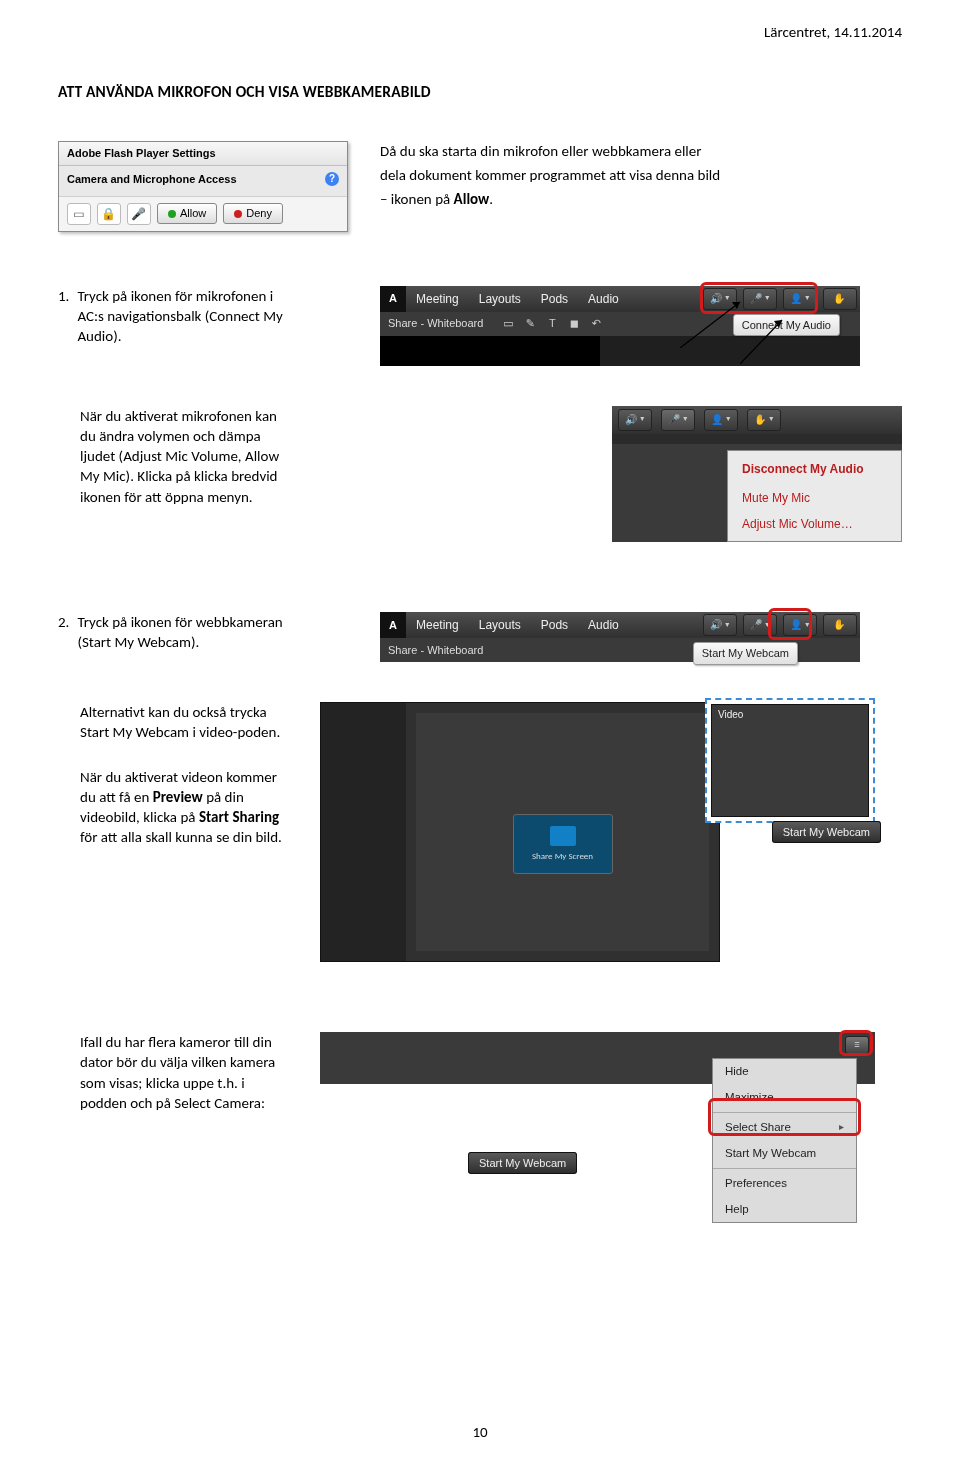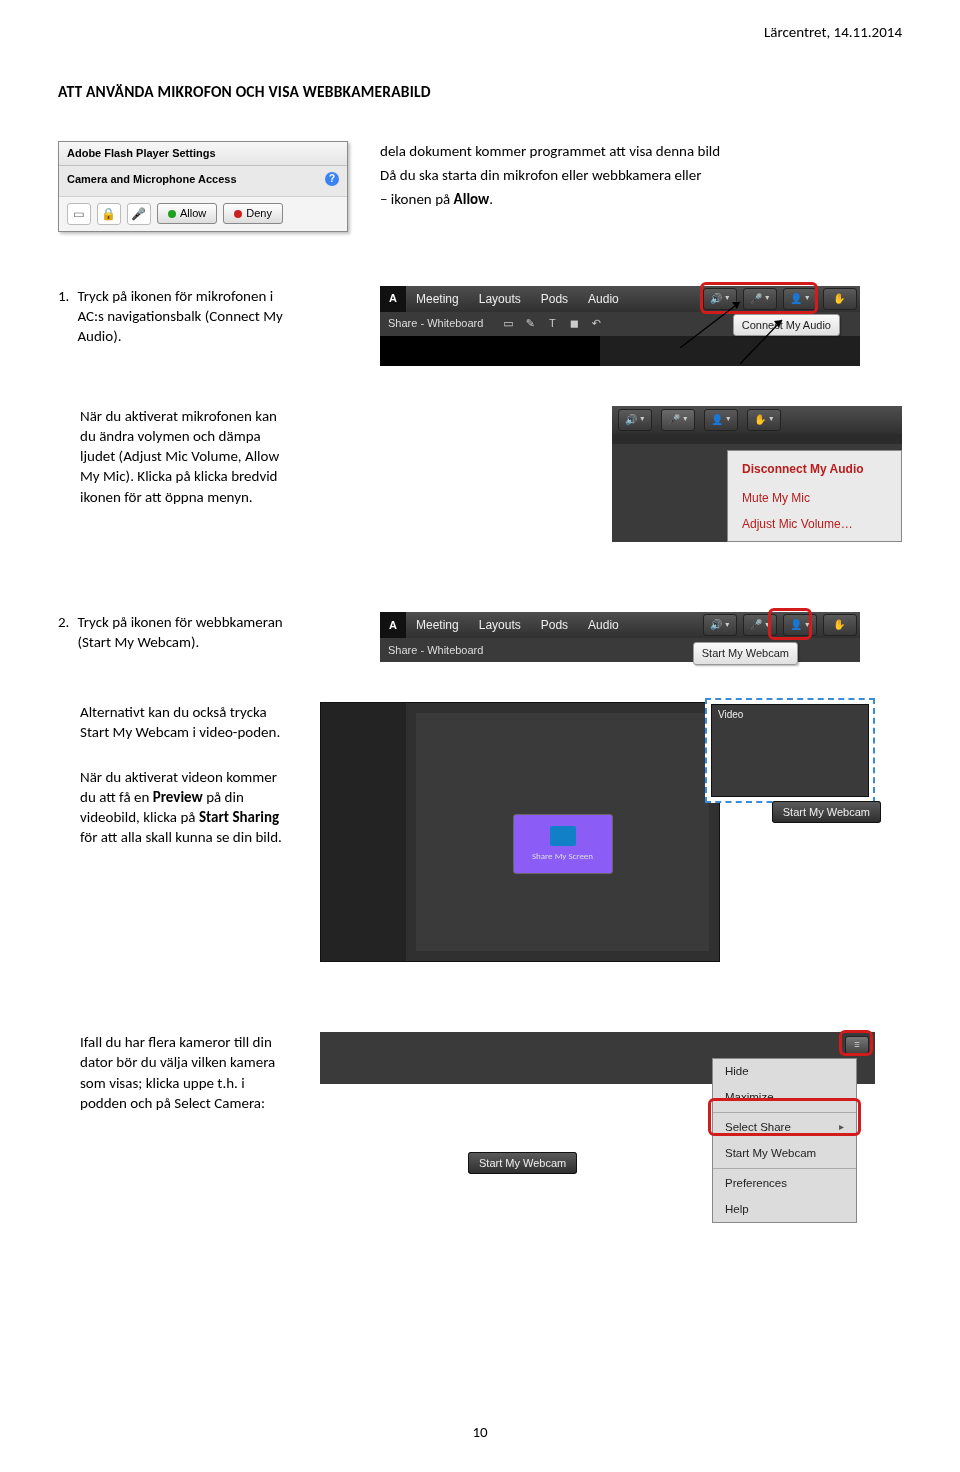--- a/index.html
+++ b/index.html
@@ -72,25 +72,25 @@
   .ac-wrap2 { width:480px;}
   .ac-tooltip2 { top:30px; right:62px;}
 
   
   .video-pod-wrap { position:relative; width:555px;}
   .pod-big { width:400px; height:260px; background:#2c2c2c; border:1px solid #111;}
   .pod-big-inner { display:flex; height:100%;}
   .pod-side { width:85px; background:#232323;}
   .pod-main { flex:1; position:relative; background:#303030;}
   .pod-main-sub { position:absolute; left:10px; right:10px; top:10px; bottom:10px; background:#3a3a3a;}
-  .sharebox { position:absolute; left:50%; top:55%; transform:translate(-50%,-50%); width:100px; height:60px; background:#8b5cf6; border:1px solid #666; border-radius:3px; display:flex; flex-direction:column; align-items:center; justify-content:center; color:#ddd; font-size:9px; gap:4px;}
+  .sharebox { position:absolute; left:50%; top:55%; transform:translate(-50%,-50%); width:100px; height:60px; background:#0c4a6e; border:1px solid #666; border-radius:3px; display:flex; flex-direction:column; align-items:center; justify-content:center; color:#ddd; font-size:9px; gap:4px;}
   .sharebox-icon { width:26px; height:20px; background:#1180c7; border-radius:2px;}
   .pod-inset { position:absolute; right:0; top:-4px; width:170px; }
   .pod-frame { border:2px dashed #3b8bd6; padding:4px; background:#fff;}
-  .pod-inset-body { height:93px; background:#3a3a3a; position:relative; border:1px solid #111;}
+  .pod-inset-body { height:113px; background:#3a3a3a; position:relative; border:1px solid #111;}
   .pod-inset-title { position:absolute; top:3px; left:6px; color:#eee; font-family:Arial; font-size:10px;}
   .btn-dark { background:linear-gradient(#5a5a5a,#2e2e2e); color:#eee; border:1px solid #111; border-radius:3px; font-family:Arial; font-size:11px; padding:4px 10px; white-space:nowrap;}
   .pod-inset-btn { position:absolute; bottom:-18px; right:-6px;}
 
   
   .camsel-wrap { width:555px; position:relative; height:170px;}
   .camsel-top { position:absolute; left:0; top:0; width:555px; height:52px; background:#3a3a3a;}
   .camsel-burger { position:absolute; right:6px; top:4px; width:24px; height:18px; background:linear-gradient(#777,#444); border:1px solid #222; border-radius:3px; color:#ddd; display:flex; align-items:center; justify-content:center; font-size:11px;}
   .camsel-menu { position:absolute; right:18px; top:26px; width:145px; background:#dcdcdc; border:1px solid #888; font-family:Arial; font-size:11.5px; color:#222;}
   .camsel-menu .m-item { padding:5px 12px;}
@@ -128,22 +128,22 @@
               <span>Allow</span>
             </span>
           <span class="flash-btn">
               <span class="dot-r"></span>
               <span>Deny</span>
             </span>
         </div>
       </div>
     </div>
     <div class="col-img">
+      <div class="para">Då du ska starta din mikrofon eller webbkamera eller</div>
       <div class="para">dela dokument kommer programmet att visa denna bild</div>
-      <div class="para">Då du ska starta din mikrofon eller webbkamera eller</div>
       <div class="para">
         <span>– ikonen på </span><span class="bold">Allow</span><span>.</span>
       </div>
     </div>
   </div>
 
   <div class="space-m"></div>
 
   <div class="row">
     <div class="col-text" style="flex:0 0 300px;">

